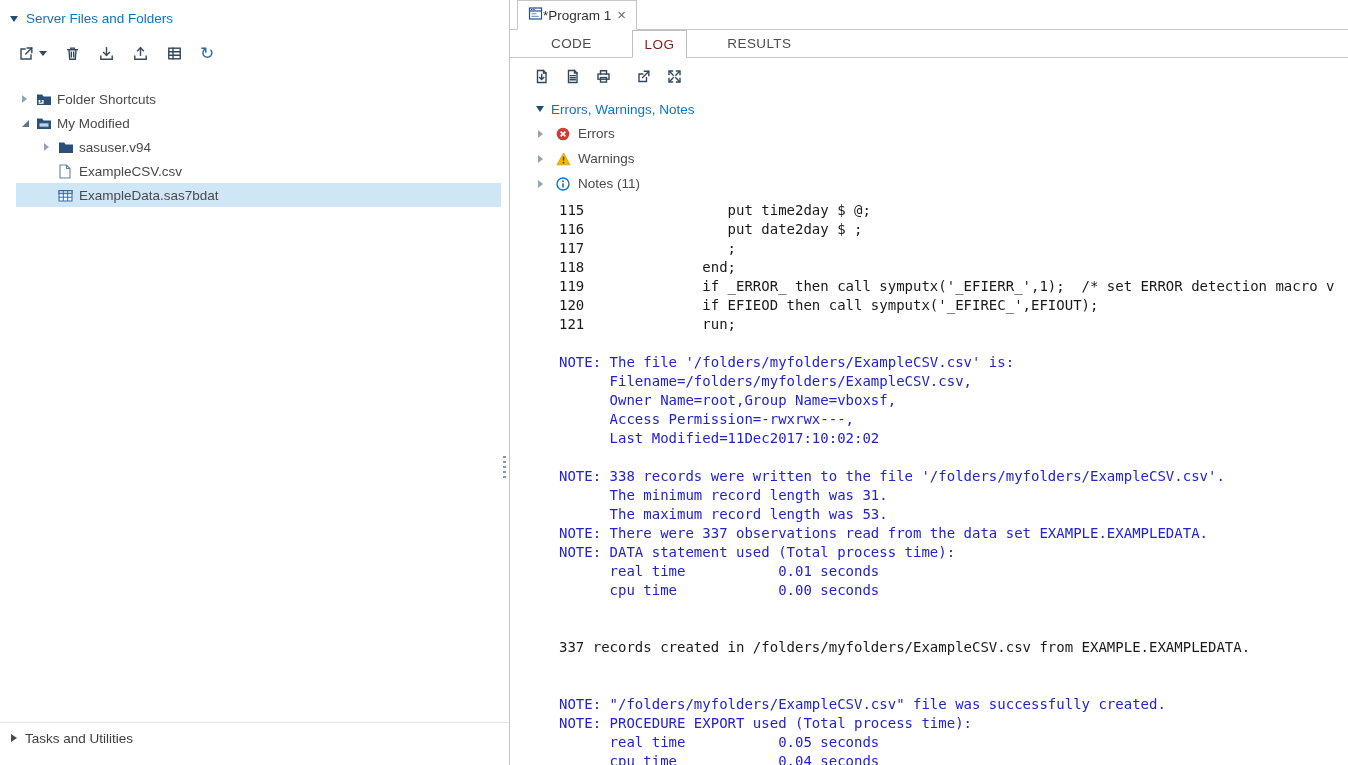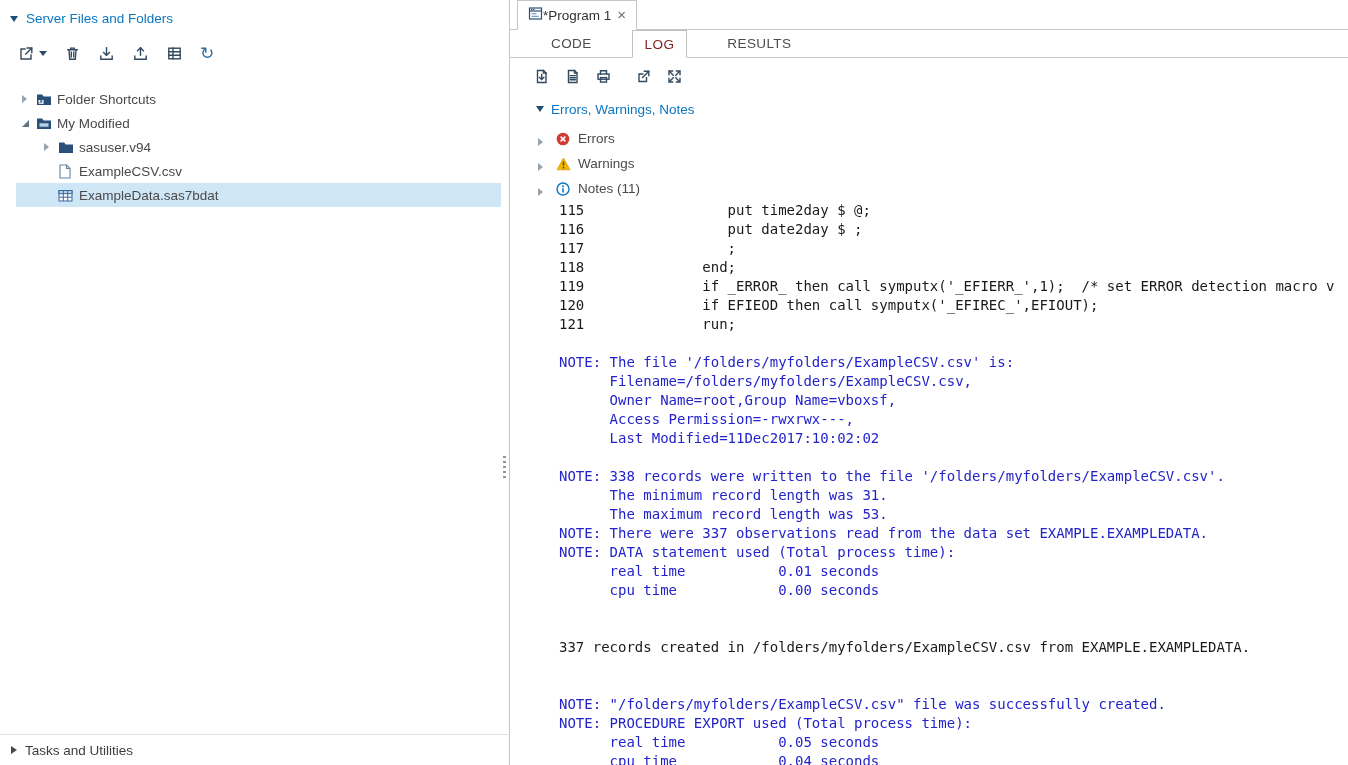--- a/index.html
+++ b/index.html
@@ -39,21 +39,21 @@
   .tree-row{display:flex;align-items:center;height:24px;margin:0 8px 0 16px;padding-left:6px;cursor:pointer;font-size:13.5px;color:#4a4a4a;}
   .tree-row.lvl1{padding-left:28px;}
   .tree-row.selected{background:var(--selection-blue);}
   .twisty{width:14px;display:inline-flex;justify-content:flex-start;flex:0 0 14px;}
   .twisty.collapsed::before{content:"";width:0;height:0;border-left:5px solid #97a4ad;border-top:4.5px solid transparent;border-bottom:4.5px solid transparent;}
   .twisty.expanded::before{content:"";width:0;height:0;border-bottom:7px solid #5f7285;border-left:7px solid transparent;}
   .twisty.leaf::before{content:"";}
   .ticon{width:17px;flex:0 0 17px;display:inline-flex;align-items:center;}
   .tlabel{margin-left:4px;white-space:nowrap;}
 
-  .tasks-row{position:absolute;left:0;right:0;bottom:0;height:31px;display:flex;align-items:center;gap:8px;padding-left:11px;border-top:1px solid #e3e3e3;cursor:pointer;font-size:13.5px;color:#3d3d3d;}
+  .tasks-row{position:absolute;left:0;right:0;bottom:12px;height:31px;display:flex;align-items:center;gap:8px;padding-left:11px;border-top:1px solid #e3e3e3;cursor:pointer;font-size:13.5px;color:#3d3d3d;}
 
   .splitter-handle{position:absolute;right:3px;top:456px;width:3px;height:22px;
     background:repeating-linear-gradient(to bottom,#8b98a2 0 2px,transparent 2px 5px);cursor:col-resize;}
 
   
   .right-panel{flex:1 1 auto;display:flex;flex-direction:column;min-width:0;background:#fff;}
 
   .tab-bar{height:30px;flex:0 0 30px;border-bottom:1px solid var(--border-gray);display:flex;align-items:flex-end;padding-left:7px;}
   .program-tab{display:inline-flex;align-items:center;height:30px;margin-bottom:-1px;padding:0 10px;
     background:#fff;border:1px solid var(--border-gray);border-bottom:1px solid #fff;cursor:pointer;}
@@ -63,21 +63,21 @@
   .view-tabs{height:28px;flex:0 0 28px;border-bottom:1px solid var(--border-gray);display:flex;align-items:center;padding-left:29px;}
   .view-tab{height:28px;line-height:27px;padding:0 12px;margin-right:28px;color:#4d4d4d;font-size:13.5px;letter-spacing:.4px;cursor:pointer;}
   .view-tab.active{border:1px solid #bfbfbf;border-bottom:1px solid #fff;margin-bottom:-1px;background:#fff;color:#7f1d1d;}
 
   .log-toolbar{height:36px;flex:0 0 36px;display:flex;align-items:center;gap:14px;padding-left:23px;}
   .log-toolbar .tbtn:nth-child(4){margin-left:9px;}
 
   .messages{padding-left:26px;}
   .msg-header{height:24px;margin-top:3px;display:flex;align-items:center;gap:7px;color:var(--accent-blue);font-size:13.5px;cursor:pointer;}
   .msg-header .tri-down{border-top-color:#1d4e73;}
-  .msg-row{height:25px;display:flex;align-items:flex-end;gap:4px;padding-left:2px;font-size:13.5px;color:#4a4a4a;cursor:pointer;}
+  .msg-row{height:25px;display:flex;align-items:center;gap:4px;padding-left:2px;font-size:13.5px;color:#4a4a4a;cursor:pointer;}
   .micon{width:18px;flex:0 0 18px;display:inline-flex;align-items:center;}
 
   .log-output{flex:1 1 auto;overflow:hidden;padding:5px 0 0 49px;}
   .log-line{font-family:"DejaVu Sans Mono",monospace;font-size:14px;line-height:19px;white-space:pre;color:#1a1a1a;}
   .log-line.note{color:var(--note-blue);}
   .log-line.plain{color:#1a1a1a;}
 </style>
 </head>
 <body>
 

